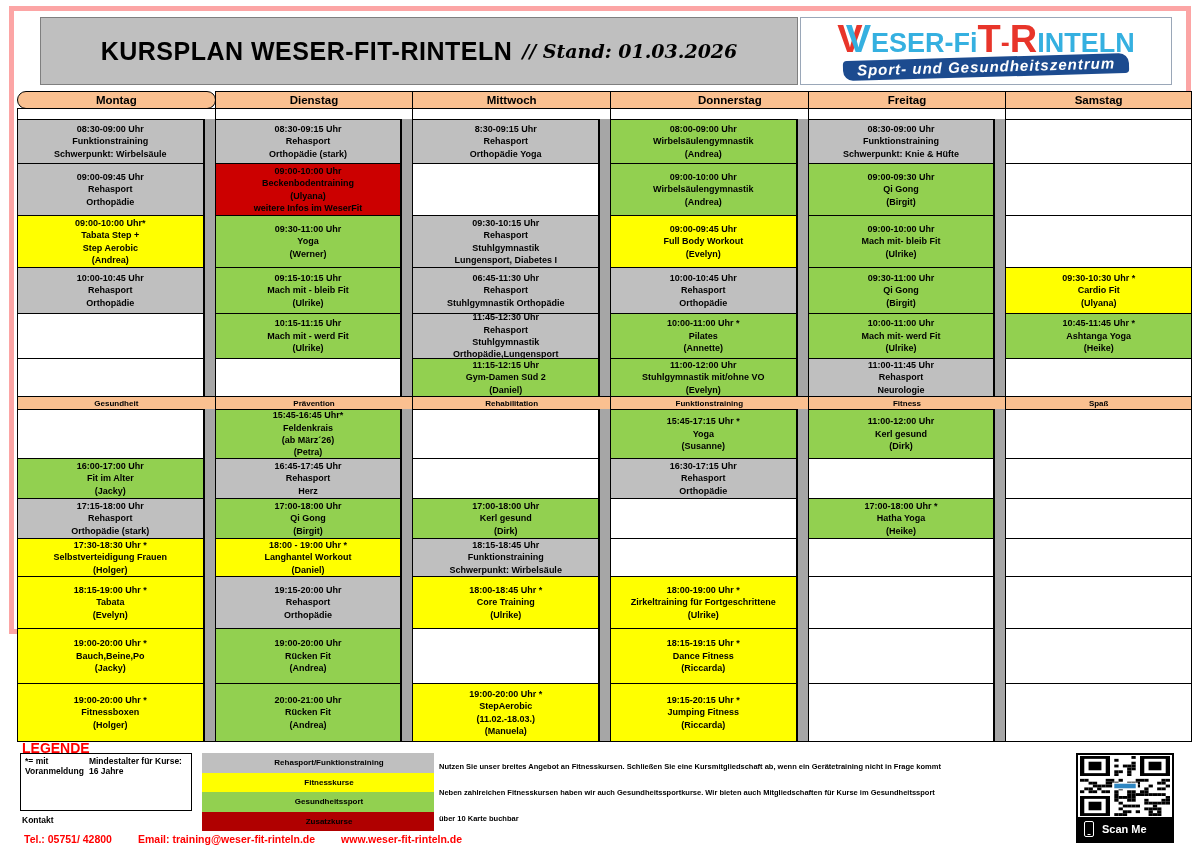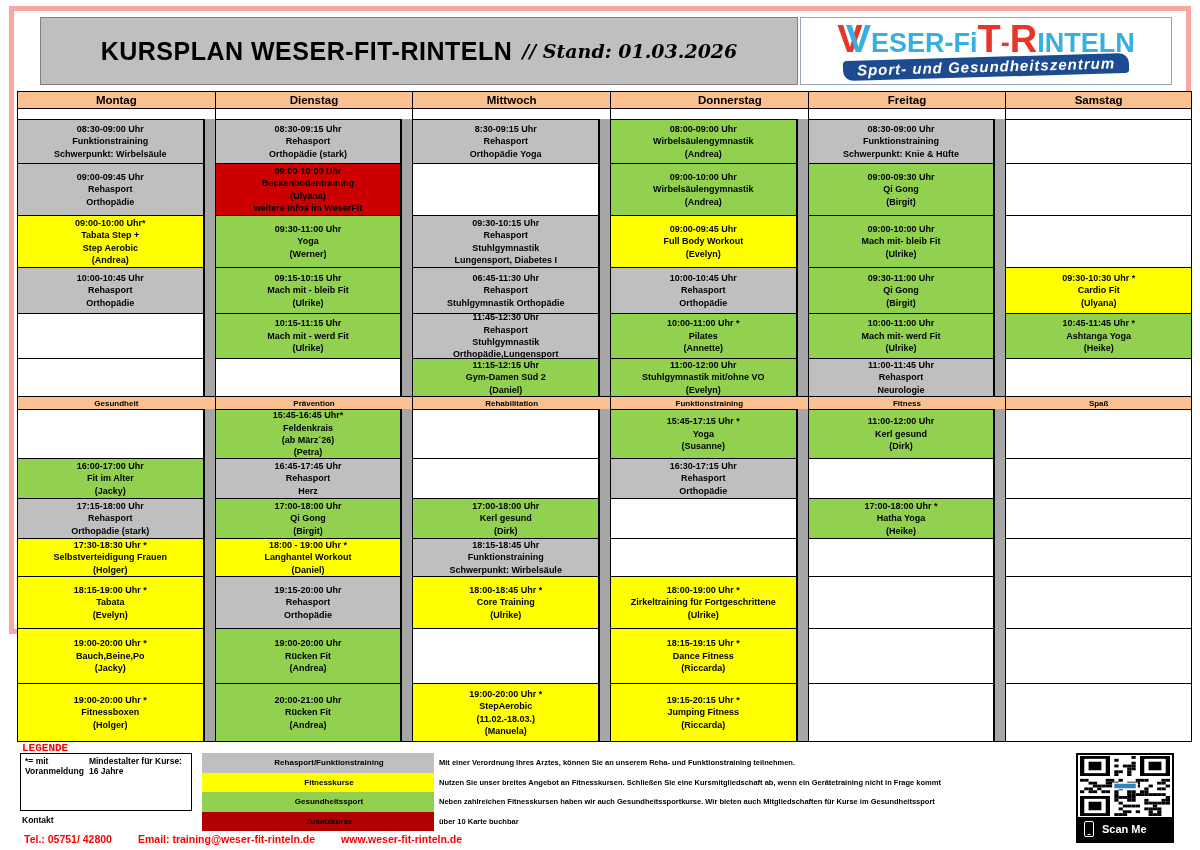--- a/index.html
+++ b/index.html
@@ -42,21 +42,21 @@
           overflow:hidden; }
   .c-reha  { background:#bfbfbf; }
   .c-fit   { background:#ffff00; }
   .c-ges   { background:#92d050; }
   .c-zus   { background:#cc0000; }
   .c-empty { background:#fff; }
   .spacer  { background:#a6a6a6; border-left:1px solid #000; border-right:1px solid #000; }
 
   
   .legende-strip { height:12px; border-top:1px solid #000; padding-left:4px;
-                   font-size:11px; font-weight:bold; color:#ff0000; line-height:12px;font-family:Liberation Mono, monospace; }
+                   font-size:14px; font-weight:bold; color:#ff0000; line-height:12px; }
   .legend-area { position:relative; height:78px; display:flex; padding-left:2px; }
   .legend-left { width:172px; display:flex; flex-direction:column; }
   .note-box { border:1px solid #000; height:58px; padding:2px 4px;
               display:flex; flex-direction:row; justify-content:space-between;
               font-size:8.5px; font-weight:bold; }
   .kontakt { font-size:8.5px; font-weight:bold; margin-top:4px; padding-left:2px; }
   .legend-swatches { width:232px; margin-left:10px; display:flex; flex-direction:column; }
   .sw { flex:1; display:flex; align-items:center; justify-content:center;
         font-size:8px; font-weight:bold;padding-left:22px; }
   .sw-reha { background:#bfbfbf; } .sw-fitness { background:#ffff00; }
@@ -91,21 +91,21 @@
       <span class="title-stand">// Stand: 01.03.2026</span>
     </div>
     <div class="logo-box">
       <div class="logo-line"><span class="big">V</span><span class="vblue">V</span><span>ESER-Fi</span><span class="big">T</span><span class="big" style="font-size:27px">-</span><span class="big">R</span><span>INTELN</span></div>
       <div class="logo-banner">Sport- und Gesundheitszentrum</div>
     </div>
   </div>
 
   <div id="course-grid">
       <div class="g-row" style="height: 17px;">
-        <div class="day-cell" style="grid-column: span 2;">Montag</div>
+        <div class="day-cell" style="grid-column: span 2; border-radius: 9px;">Montag</div>
         <div class="day-cell" style="grid-column: span 2;">Dienstag</div>
         <div class="day-cell" style="grid-column: span 2;">Mittwoch</div>
         <div class="day-cell" style="grid-column: span 2; padding-left: 41px;">Donnerstag</div>
         <div class="day-cell" style="grid-column: span 2;">Freitag</div>
         <div class="day-cell" style="grid-column: span 1; text-align: center;">Samstag</div>
       </div>
       <div class="g-row" style="height: 11px;">
         <div class="thin-cell" style="grid-column: span 2;"></div>
         <div class="thin-cell" style="grid-column: span 2;"></div>
         <div class="thin-cell" style="grid-column: span 2;"></div>
@@ -516,21 +516,20 @@
       </div>
       <div class="kontakt">Kontakt</div>
     </div>
     <div class="legend-swatches" id="legend-swatches">
         <div class="sw sw-reha">Rehasport/Funktionstraining</div>
         <div class="sw sw-fitness">Fitnesskurse</div>
         <div class="sw sw-gesund">Gesundheitssport</div>
         <div class="sw sw-zusatz">Zusatzkurse</div>
       </div>
     <div class="legend-descs" id="legend-descs">
-        <div class="desc-line">Mit einer Verordnung Ihres Arztes, können Sie an unserem Reha- und Funktionstraining teilnehmen.</div>
         <div class="desc-line">Nutzen Sie unser breites Angebot an Fitnesskursen. Schließen Sie eine Kursmitgliedschaft ab, wenn ein Gerätetraining nicht in Frage kommt</div>
         <div class="desc-line">Neben zahlreichen Fitnesskursen haben wir auch Gesundheitssportkurse. Wir bieten auch Mitgliedschaften für Kurse im Gesundheitssport</div>
         <div class="desc-line">über 10 Karte buchbar</div>
       </div>
 
     <div class="qr-wrap">
       <div class="qr-img">
         <svg id="qr-svg" viewBox="0 0 84 84" preserveAspectRatio="none" xmlns="http://www.w3.org/2000/svg">
             <rect x="48" y="0" width="4" height="4" fill="#000"></rect>
             <rect x="32" y="4" width="4" height="4" fill="#000"></rect>

